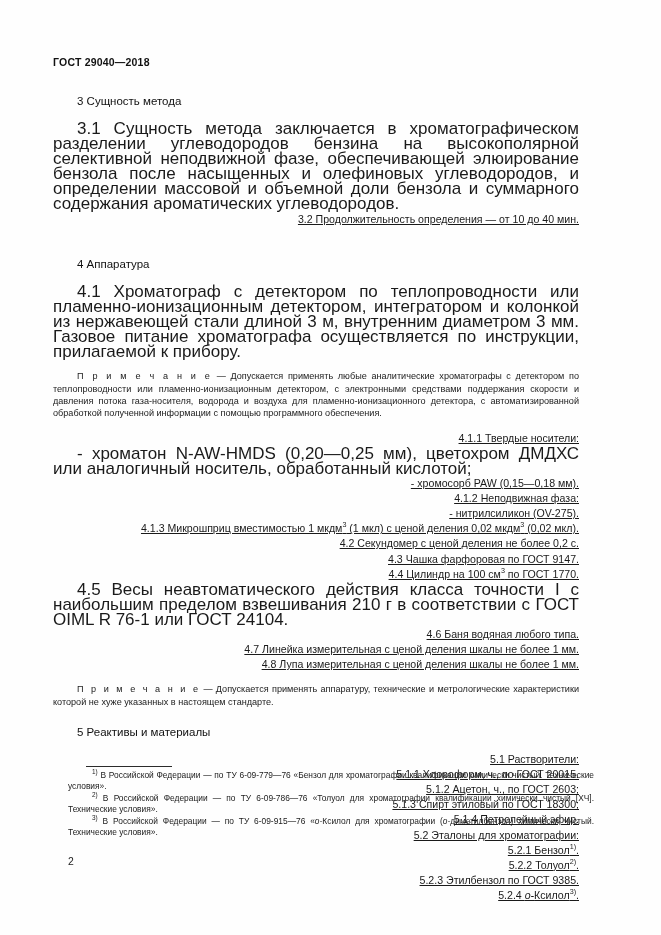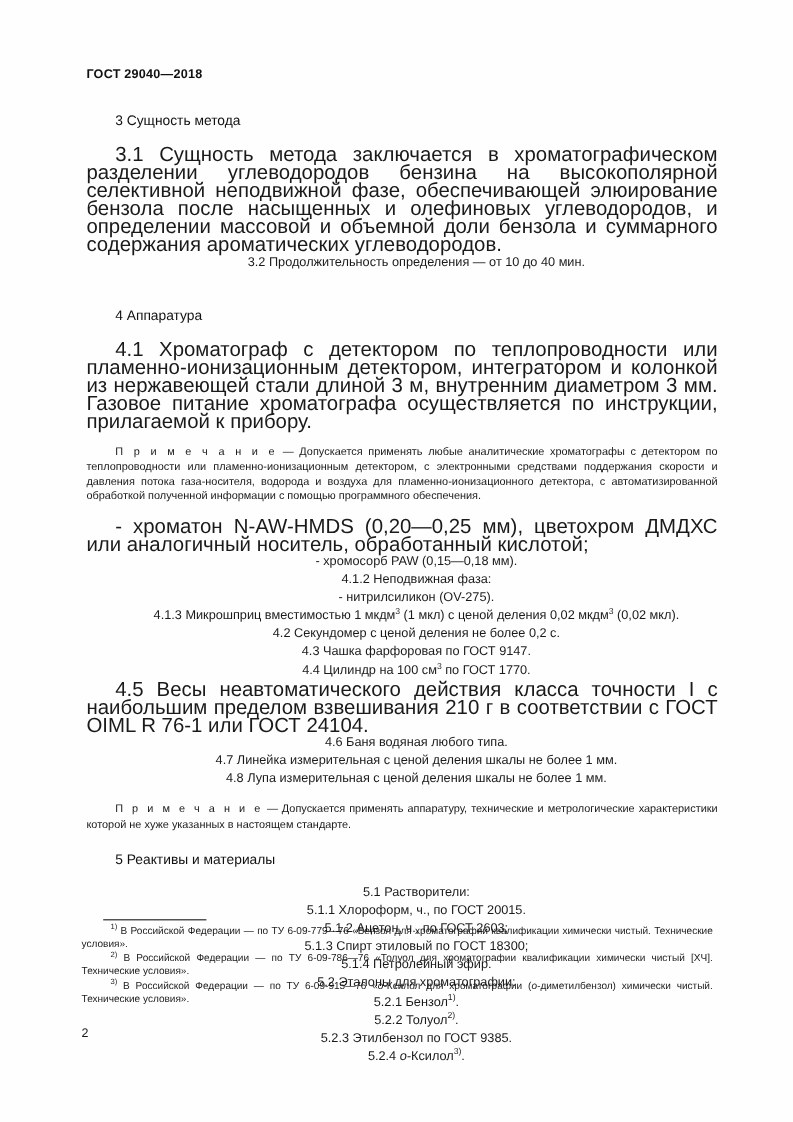--- a/index.html
+++ b/index.html
@@ -15,21 +15,21 @@
   .page {
     position: relative;
     width: 661px;
     height: 935px;
     background: #fefefe;
     overflow: hidden;
     box-sizing: border-box;
   }
   .content {
     position: absolute;
-    left: 72px;
+    left: 53px;
     top: 0;
     width: 526px;
   }
 
   
   .running-head {
     font-size: 10.5px;
     font-weight: bold;
     letter-spacing: 0.2px;
     padding-top: 56px;
@@ -55,24 +55,25 @@
     color: #1a1a1a;
     margin: 0;
   }
   .para.indent { text-indent: 24px; }
   .gap-after-heading { margin-top: 14px; }
 
   
   .line {
     font-size: 10.6px;
     line-height: 15.1px;
-    text-align: center;
-    text-indent: 24px;
-    margin: 0;
-    color: #1a1a1a;
+    text-align: right;
+    text-indent: 24px;
+    margin: 0;
+    color: #1a1a1a;
+    text-decoration: underline;
   }
 
   
   .note {
     font-size: 9.1px;
     line-height: 12.4px;
     text-align: justify;
     text-indent: 24px;
     margin: 0;
     color: #1a1a1a;
@@ -138,20 +139,21 @@
 
     <div class="section-heading h-apparatura">4 Аппаратура</div>
 
     <p class="para indent gap-after-heading">4.1 Хроматограф с детектором по теплопроводности или пламенно-ионизационным детектором, интегратором и колонкой из нержавеющей стали длиной 3 м, внутренним диаметром 3 мм. Газовое питание хроматографа осуществляется по инструкции, прилагаемой к прибору.</p>
 
     <p class="note note-1">
       <span class="note-label">П р и м е ч а н и е</span><span> — Допускается применять любые аналитические хроматографы с детектором по теплопроводности или пламенно-ионизационным детектором, с электронными средствами поддержания скорости и давления потока газа-носителя, водорода и воздуха для пламенно-ионизационного детектора, с автоматизированной обработкой полученной информации с помощью программного обеспечения.</span>
     </p>
 
     <div style="margin-top:11px;">
+      <p class="line">4.1.1 Твердые носители:</p>
       <p class="para indent">- хроматон N-AW-HMDS (0,20—0,25 мм), цветохром ДМДХС или аналогичный носитель, обработанный кислотой;</p>
       <p class="line">- хромосорб PAW (0,15—0,18 мм).</p>
       <p class="line">4.1.2 Неподвижная фаза:</p>
       <p class="line">- нитрилсиликон (OV-275).</p>
 
       <p class="line">
         <span>4.1.3 Микрошприц вместимостью 1 мкдм</span><sup>3</sup><span> (1 мкл) с ценой деления 0,02 мкдм</span><sup>3</sup><span> (0,02 мкл).</span>
       </p>
 
       <p class="line">4.2 Секундомер с ценой деления не более 0,2 с.</p>

